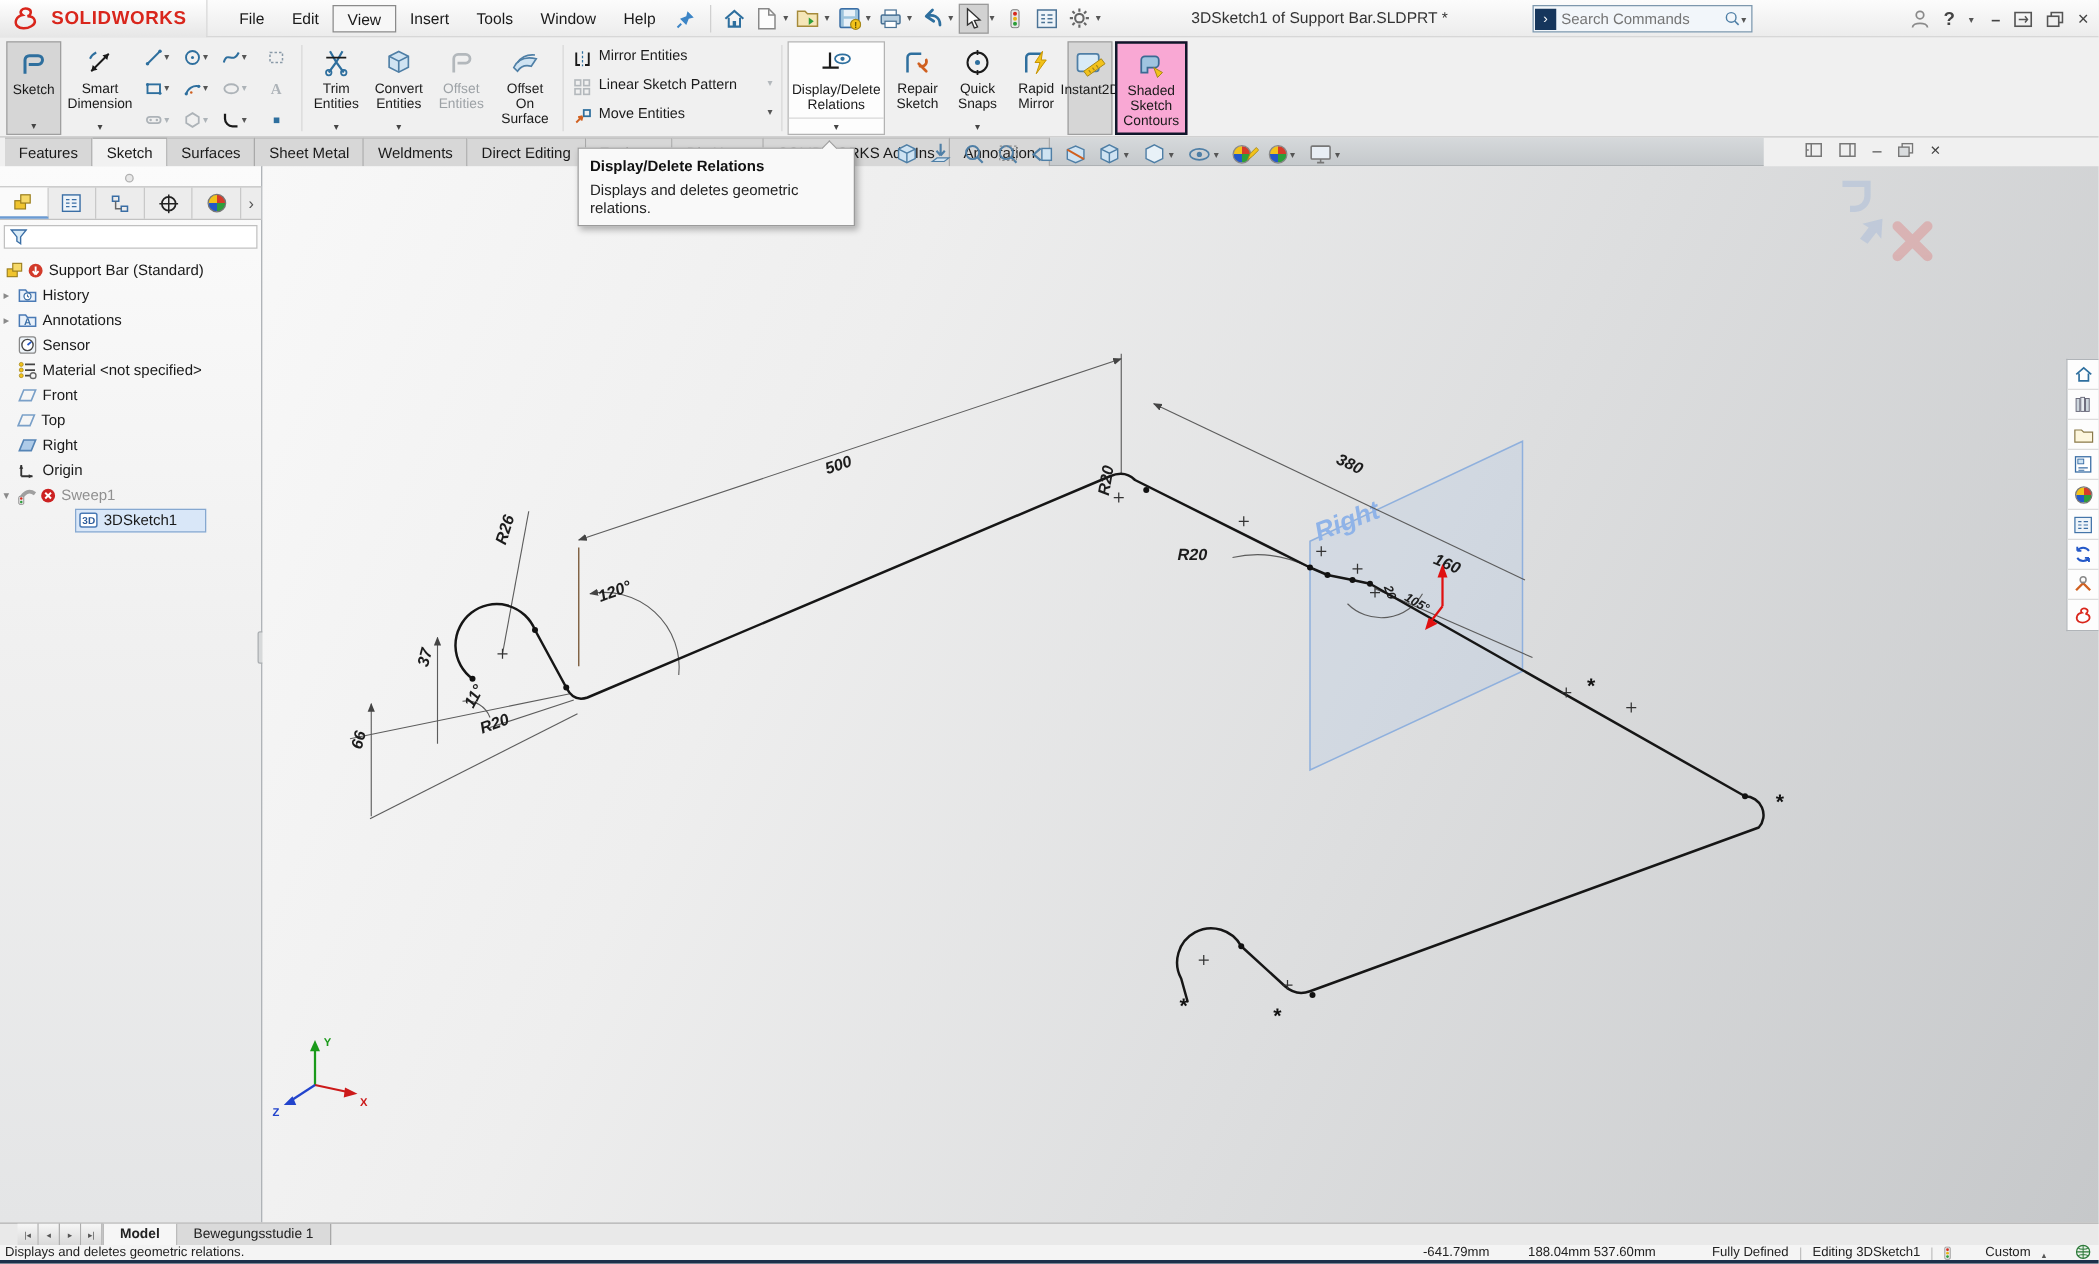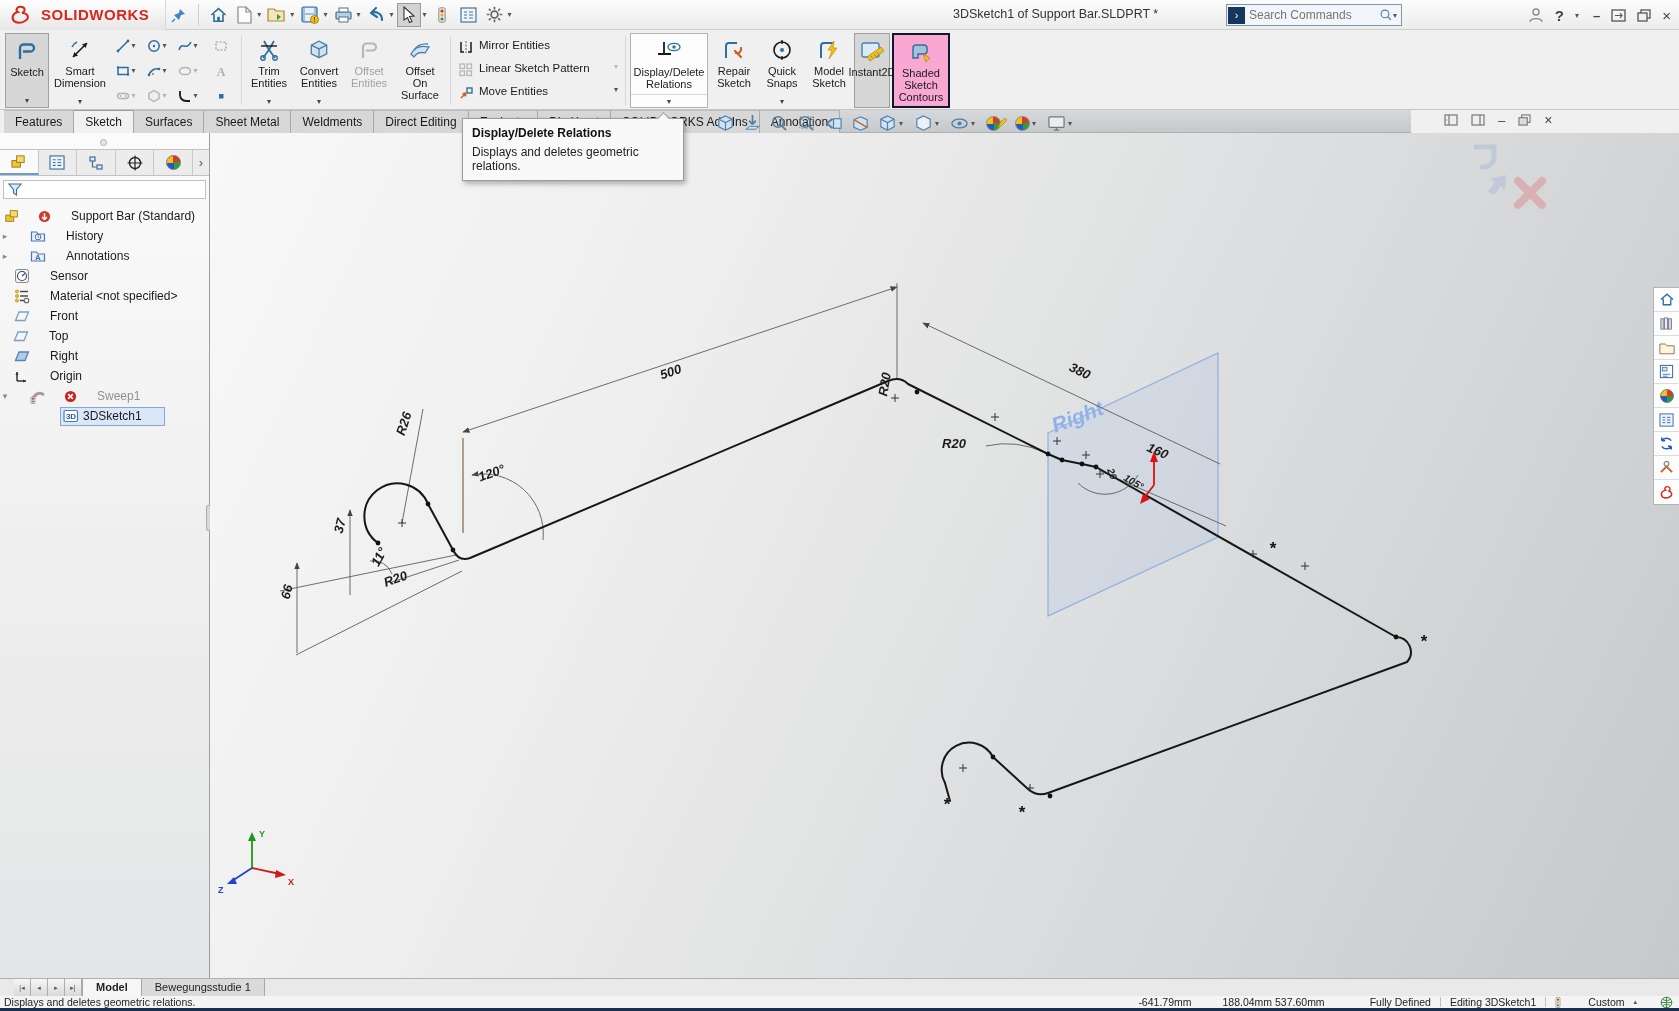--- a/index.html
+++ b/index.html
@@ -53,21 +53,21 @@
   .ttnotch{position:absolute;left:196px;top:-5px;width:9px;height:9px;background:#f9f9f9;border-left:1px solid #9b9b9b;border-top:1px solid #9b9b9b;transform:rotate(45deg)}
   
   .fmpanel{position:absolute;top:133px;left:0;width:210px;height:845px;background:linear-gradient(180deg,#fbfbfb 0%,#f0f0f0 45%,#e4e5e6 100%);border-right:1px solid #9aa0a5}
   .fmdot{position:absolute;left:100px;top:6px;width:7px;height:7px;border-radius:50%;border:1px solid #b0b0b0;background:#e8e8e8}
   .fmtabs{display:flex;align-items:stretch;height:27px;margin-top:16px;border-top:1px solid #c2c2c2;border-bottom:1px solid #c2c2c2;background:#ececec}
   .fmtab{flex:1;display:flex;align-items:center;justify-content:center;border-right:1px solid #c8c8c8}
   .fmtab.active{background:#fafafa;border-bottom:2px solid #6b9bd2}
   .fmchev{width:16px;display:flex;align-items:center;justify-content:center;color:#555;font-size:13px}
   .fmfilter{margin:4px 3px;height:19px;border:1px solid #c0c0c0;background:#fff;display:flex;align-items:center;padding:0 4px}
   .tree{padding-top:3px}
-  .trow{display:flex;align-items:center;height:20px;gap:20px;font-size:12px;color:#1a1a1a;white-space:nowrap}
+  .trow{display:flex;align-items:center;height:20px;gap:4px;font-size:12px;color:#1a1a1a;white-space:nowrap}
   .tarrow{width:10px;font-size:9px;color:#8a8a8a;text-align:center;flex:none}
   .gray{color:#909090}
   .selbox{display:flex;align-items:center;gap:4px;background:#d9e7f8;border:1px solid #86a8d0;padding:0 22px 0 2px;height:19px}
   .i16{width:16px;height:16px;flex:none}
   .i14{width:14px;height:14px;flex:none}
   .badge{width:13px;height:13px;flex:none;margin-left:-2px}
   
   .viewport{position:absolute;top:133px;left:210px;width:1469px;height:845px;background:linear-gradient(115deg,#f8f8f8 0%,#eeeeee 30%,#dddedf 60%,#c6c8ca 100%)}
   .geo{fill:none;stroke:#161616;stroke-width:2;stroke-linejoin:round;stroke-linecap:round}
   .dim{fill:none;stroke:#5c5c5c;stroke-width:.9}
@@ -84,21 +84,21 @@
   .tscell:last-child{border-bottom:none}
   
   .grip{position:absolute;left:206px;top:505px;width:7px;height:26px;background:#d7d9da;border:1px solid #a9adb0;border-radius:2px}
   .bottombar{position:absolute;top:978px;left:0;width:1679px;height:18px;background:#e9e9e9;border-top:1px solid #b0b0b0;display:flex;align-items:stretch}
   .navbtn{width:17px;display:flex;align-items:center;justify-content:center;font-size:7px;color:#555;background:linear-gradient(#f6f6f6,#d9d9d9);border-right:1px solid #adadad}
   .navpad{width:14px}
   .mtab{padding:0 13px;font-size:11px;line-height:17px;color:#222;background:#dadada;border-right:1px solid #a8a8a8}
   .mtab.active{background:#f6f6f6;font-weight:bold;border-left:1px solid #a8a8a8}
   .statusbar{position:absolute;top:996px;left:0;width:1679px;height:12px;background:#f4f4f4;display:flex;align-items:center;font-size:10.5px;color:#222}
   .statmsg{margin-left:4px}
-  .statright{position:absolute;right:6px;display:flex;align-items:center;gap:9px;height:12px}
+  .statright{position:absolute;right:6px;display:flex;align-items:flex-end;gap:9px;height:12px}
   .ssep{width:1px;height:10px;background:#c0c0c0}
   .navystrip{position:absolute;top:1008px;left:0;width:1679px;height:3px;background:#1c2f4a}
 </style>
 </head>
 <body>
 
 <svg width="0" height="0" style="position:absolute">
   <defs>
     <symbol id="sym-plane" viewBox="0 0 16 16">
         <path d="M1.5,12.5 L5,4 H14.5 L11,12.5 Z" fill="none" stroke="#7aa0c8" stroke-width="1.3"></path>
@@ -134,20 +134,29 @@
   </defs>
 </svg>
 
 <div class="titlebar">
   <div class="logo">
     <svg width="26" height="20" viewBox="0 0 26 20">
         <path d="M4,16 C1,13 3,8 8,7 C5,5 7,1 12,2 C16,3 15,7 12,8 C18,8 20,13 15,16 C11,18.5 6,18 4,16 Z" fill="none" stroke="#d9261c" stroke-width="2"></path>
       </svg>
     <span class="logotxt">SOLIDWORKS</span>
   </div>
+  <div class="menus">
+    <span class="menu">File</span>
+    <span class="menu">Edit</span>
+    <span class="menu boxed">View</span>
+    <span class="menu">Insert</span>
+    <span class="menu">Tools</span>
+    <span class="menu">Window</span>
+    <span class="menu">Help</span>
+  </div>
   <span class="ticon">
       <svg width="16" height="16" viewBox="0 0 16 16">
         <path d="M9,2 L14,7 L10,8 L8,13 L3,8 L8,6 Z" fill="#3d85c6"></path>
         <path d="M4,12 L1,15" stroke="#3d85c6" stroke-width="1.5"></path>
       </svg>
     </span>
   <span style="width:1px;height:22px;background:#d0d0d0;margin:0 6px"></span>
   <span class="ticon">
       <svg width="19" height="18" viewBox="0 0 20 20">
         <path d="M2,10 L10,3 L18,10 M5,9 V17 H15 V9" fill="none" stroke="#2e6f9e" stroke-width="1.8"></path>
@@ -486,21 +495,21 @@
   </div>
 
   <div class="btncol" style="width:46px">
     <div class="bigbtn">
       <span class="bicon">
           <svg width="24" height="24" viewBox="0 0 24 24">
             <path d="M4,20 V8 a3,3 0 0 1 3,-3 h9" fill="none" stroke="#2e6f9e" stroke-width="2"></path>
             <polygon points="17,3 11,12 15,12 12,21 20,10 16,10" fill="#f2c21a" stroke="#c79400" stroke-width=".8"></polygon>
           </svg>
         </span>
-      <span>Model Sketch</span>
+      <span>Rapid Mirror</span>
     </div>
   </div>
 
   <div class="btncol pressed1" style="width:36px">
     <div class="bigbtn">
       <span class="bicon">
           <svg width="26" height="24" viewBox="0 0 26 24">
             <rect x="3" y="4" width="17" height="14" rx="2" fill="#d9ebf7" stroke="#4f7fa6" stroke-width="1.4"></rect>
             <polygon points="8,18 22,8 25,12 11,22" fill="#f2c21a" stroke="#a5871a" stroke-width=".8"></polygon>
             <path d="M12,17 l1.5,2 M15,15 l1.5,2 M18,13 l1.5,2" stroke="#a5871a" stroke-width="1"></path>

